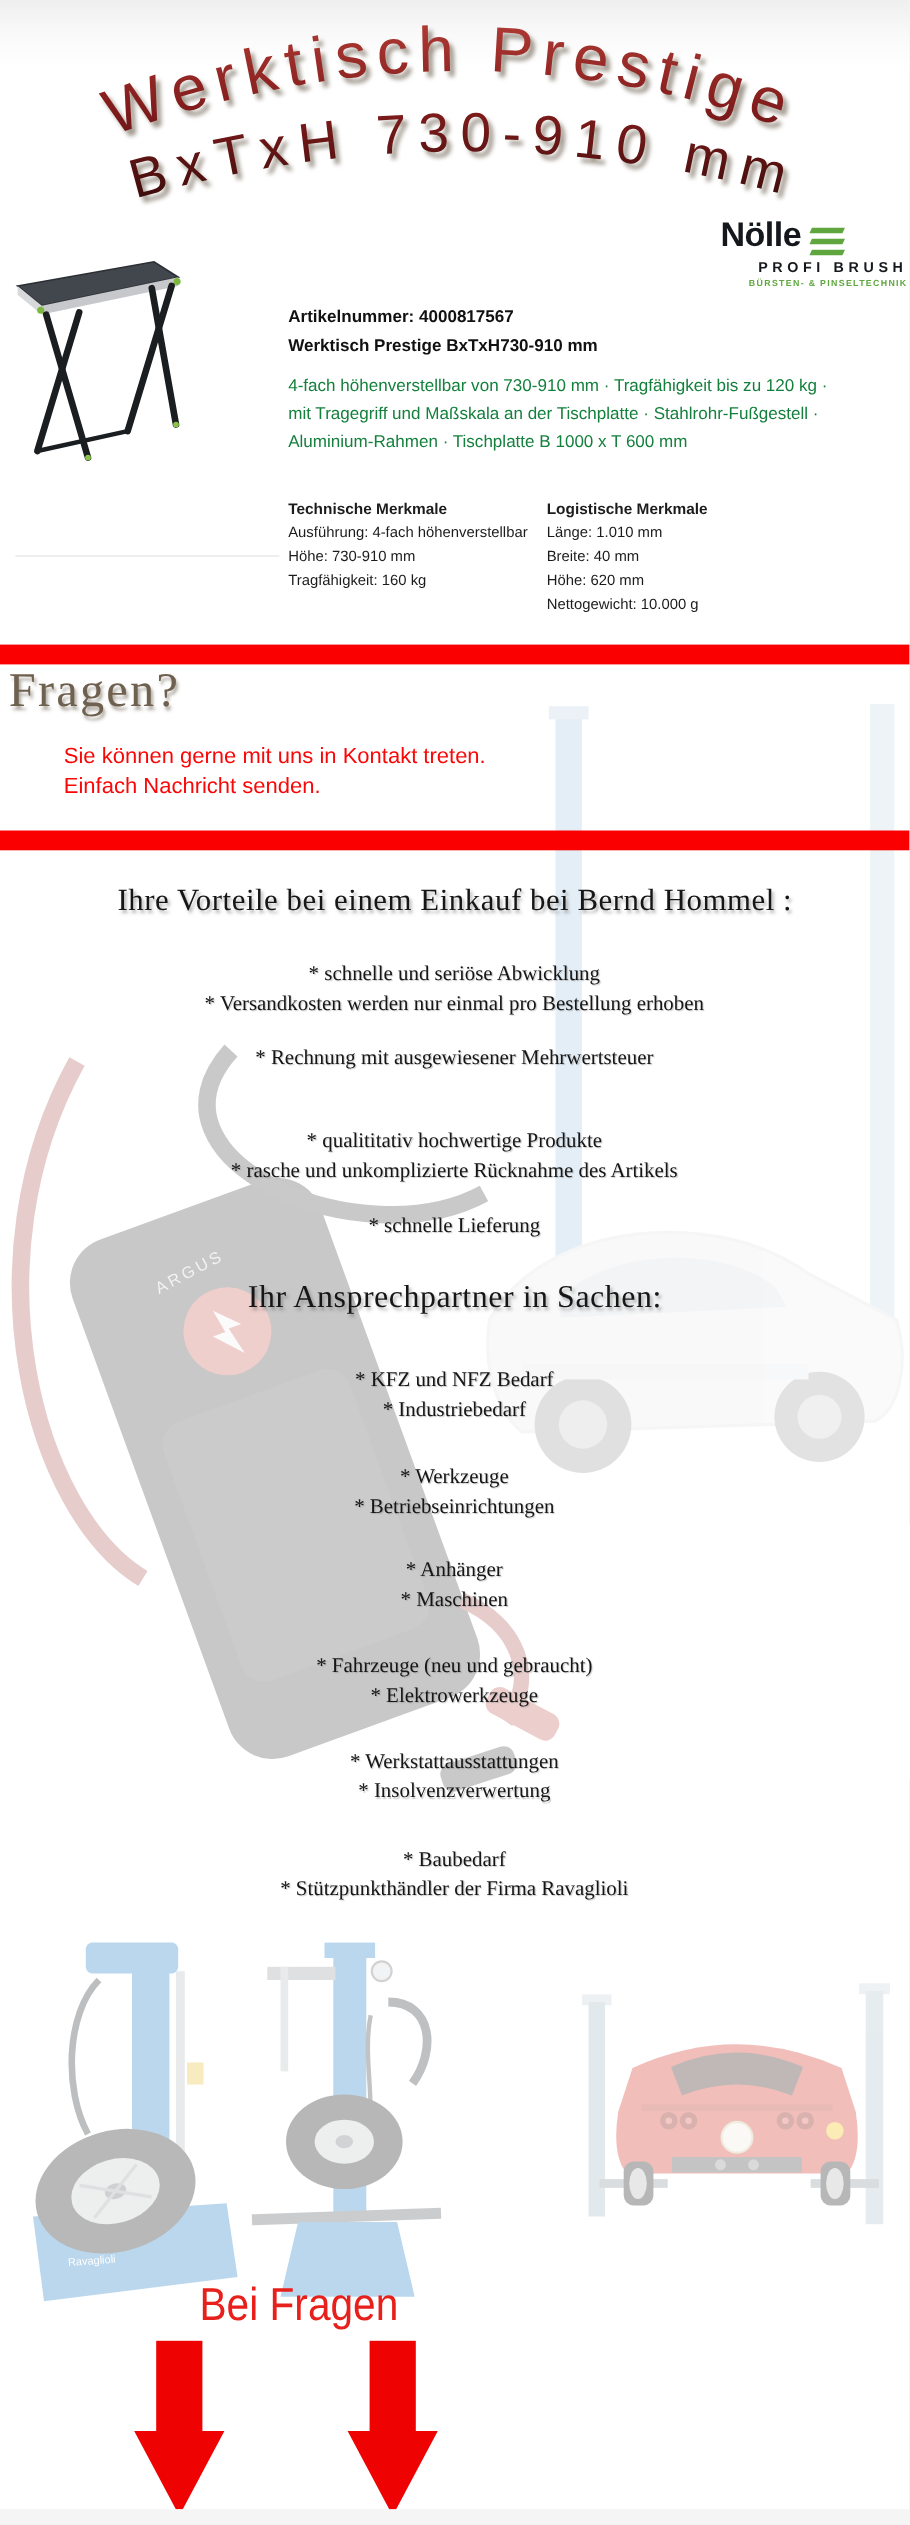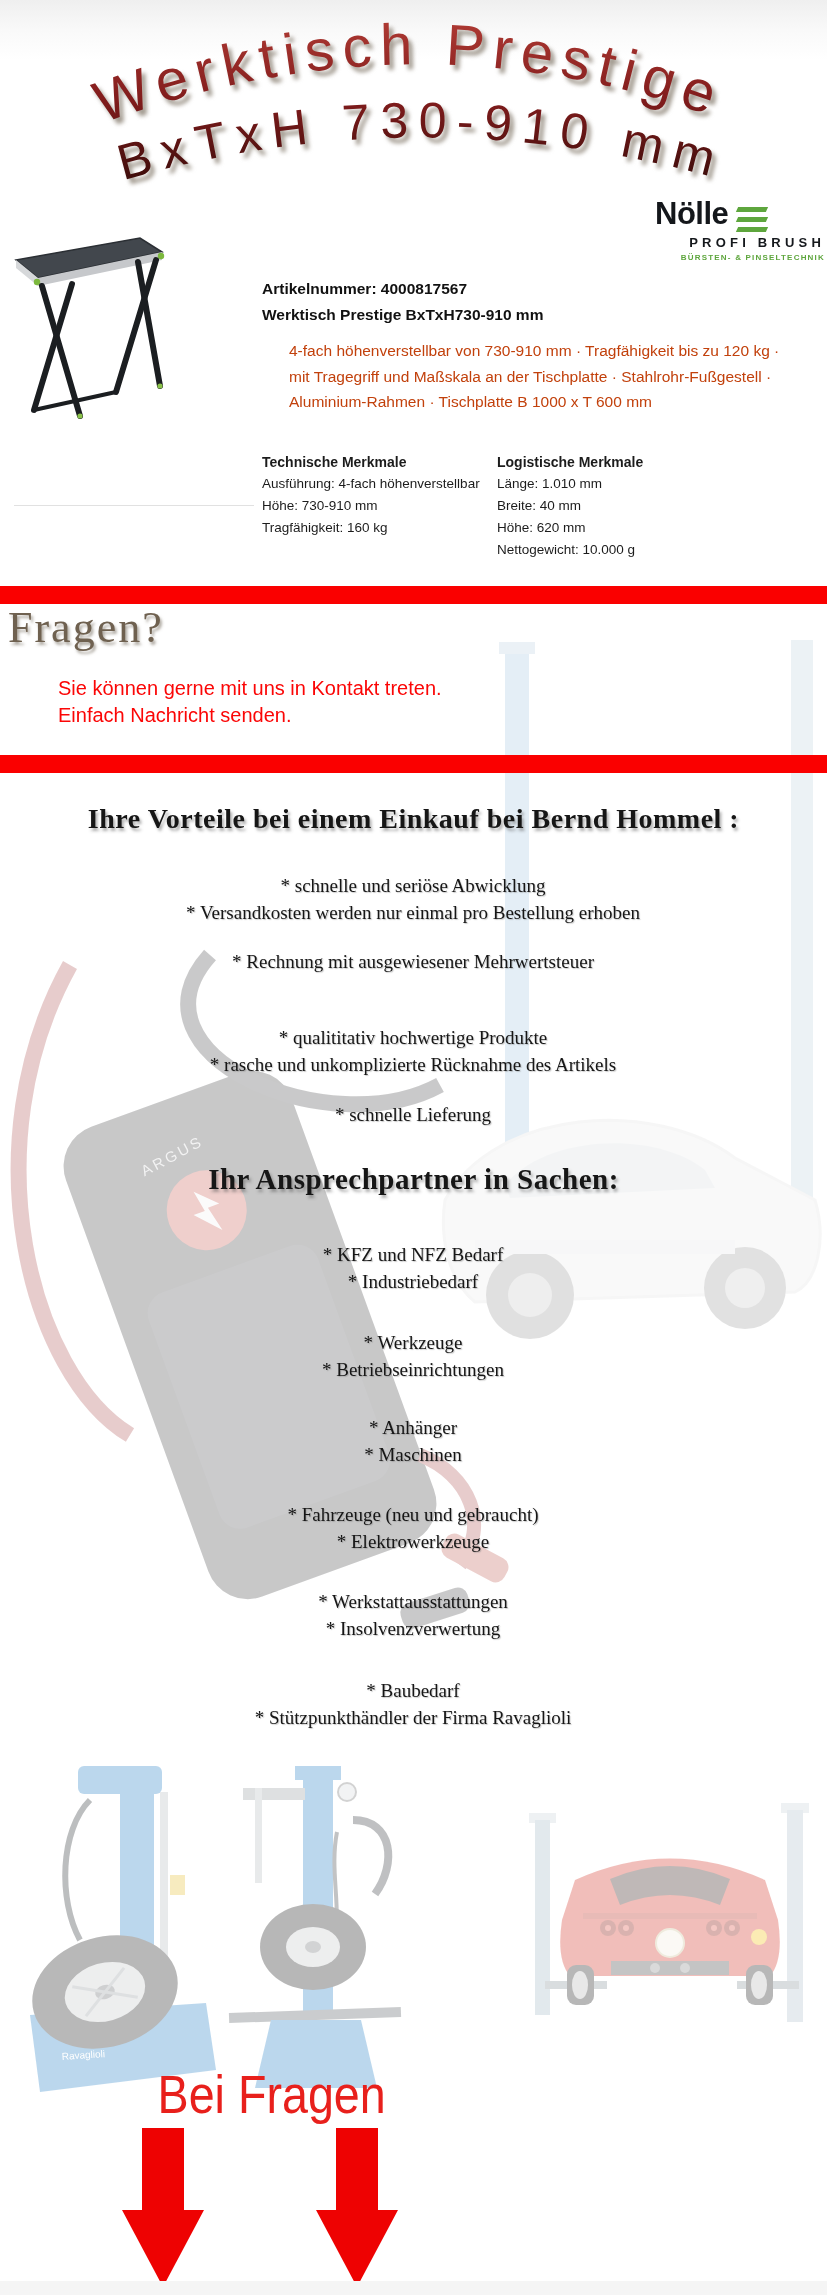--- a/index.html
+++ b/index.html
@@ -25,58 +25,58 @@
   .brand-name{font-size:31px;line-height:30px;font-weight:900;color:#14171b;letter-spacing:-0.5px;}
   .brand-bars{display:flex;flex-direction:column;margin-left:9px;margin-top:5px;}
   .brand-bars i{display:block;width:30px;height:5px;background:#5ea63d;
      transform:skewX(-24deg);margin:2.5px 0;}
   .brand-sub{font-size:13px;font-weight:700;letter-spacing:4.2px;color:#15181c;margin-top:1px;}
   .brand-tag{font-size:8px;font-weight:700;letter-spacing:1.2px;color:#5ea63d;margin-top:3px;}
 
   
   .product-photo{left:10px;top:202px;z-index:2;}
   .prod-head{left:262px;top:276px;font-size:15.5px;line-height:26px;font-weight:bold;color:#111;z-index:3;}
-  .prod-desc{left:262px;top:338px;font-size:15.5px;line-height:25.5px;color:#c2410c;white-space:nowrap;z-index:3;margin-left:27px;}
+  .prod-desc{left:262px;top:338px;font-size:15.5px;line-height:25.5px;color:#15803d;white-space:nowrap;z-index:3;}
   .feat{top:451px;font-size:13.5px;line-height:22px;color:#1c1c1c;z-index:3;}
   .feat-title{font-weight:bold;font-size:14px;}
   .feat-tech{left:262px;}
   .feat-log{left:497px;}
   .photo-divider{left:14px;top:505px;width:240px;height:1px;background:#e1e1e1;z-index:2;}
 
   
   .redbar{left:0;width:827px;height:18px;background:#fa0000;z-index:3;}
   .redbar1{top:586px;} .redbar2{top:755px;}
   .fragen-heading{left:8px;top:602px;font-family:"Liberation Serif",serif;font-size:44px;
      line-height:52px;color:#6f6150;letter-spacing:2px;
      text-shadow:2px 3px 3px rgba(110,100,85,0.55);z-index:3;}
   .contact-lines{left:58px;top:675px;font-size:20px;line-height:26.5px;color:#fb0606;z-index:3;}
 
   
   .serif-heading{left:0;width:827px;text-align:center;font-family:"Liberation Serif",serif;
-     color:#161616;text-shadow:2px 3px 3px rgba(80,80,80,0.45);z-index:3;font-weight:bold;}
+     color:#161616;text-shadow:2px 3px 3px rgba(80,80,80,0.45);z-index:3;}
   .benefits-heading{top:803px;font-size:28px;letter-spacing:0.5px;}
   .services-heading{top:1163px;font-size:29px;letter-spacing:0.5px;}
   .bullet-group{left:8px;width:810px;text-align:center;font-family:"Liberation Serif",serif;
      font-size:19px;line-height:27px;color:#161616;
      text-shadow:1px 1px 1px rgba(120,120,120,0.4);z-index:3;}
   .bg1{top:872px;} .bg2{top:948px;} .bg3{top:1024px;} .bg4{top:1101px;}
   .sg1{top:1241px;} .sg2{top:1329px;} .sg3{top:1414px;}
   .sg4{top:1501px;} .sg5{top:1588px;} .sg6{top:1677px;}
 
   
   .wm{z-index:1;}
   .wm-lift{left:355px;top:640px;opacity:0.16;}
   .wm-charger{left:0px;top:935px;opacity:0.24;}
   .ph-trio{opacity:0.32;}
   .ph-changer{left:20px;top:1760px;}
   .ph-mounter{left:225px;top:1762px;}
   .ph-ferrari{left:515px;top:1785px;}
 
   
-  .cta{left:52px;top:2060px;width:440px;text-align:center;font-size:53px;line-height:70px;
+  .cta{left:52px;top:2060px;width:440px;text-align:center;font-size:42px;line-height:70px;
      color:#e8201c;z-index:4;}
   .cta span{display:inline-block;transform:scaleX(0.88);}
   .arrow{top:2128px;width:82px;height:159px;z-index:4;}
   .arrow-left{left:122px;} .arrow-right{left:316px;}
   .arrow .shaft{position:absolute;left:20px;top:0;width:42px;height:84px;background:#ee0202;}
   .arrow .head{position:absolute;left:0;top:82px;width:0;height:0;
      border-left:41px solid transparent;border-right:41px solid transparent;
      border-top:77px solid #ee0202;}
 </style>
 </head>

